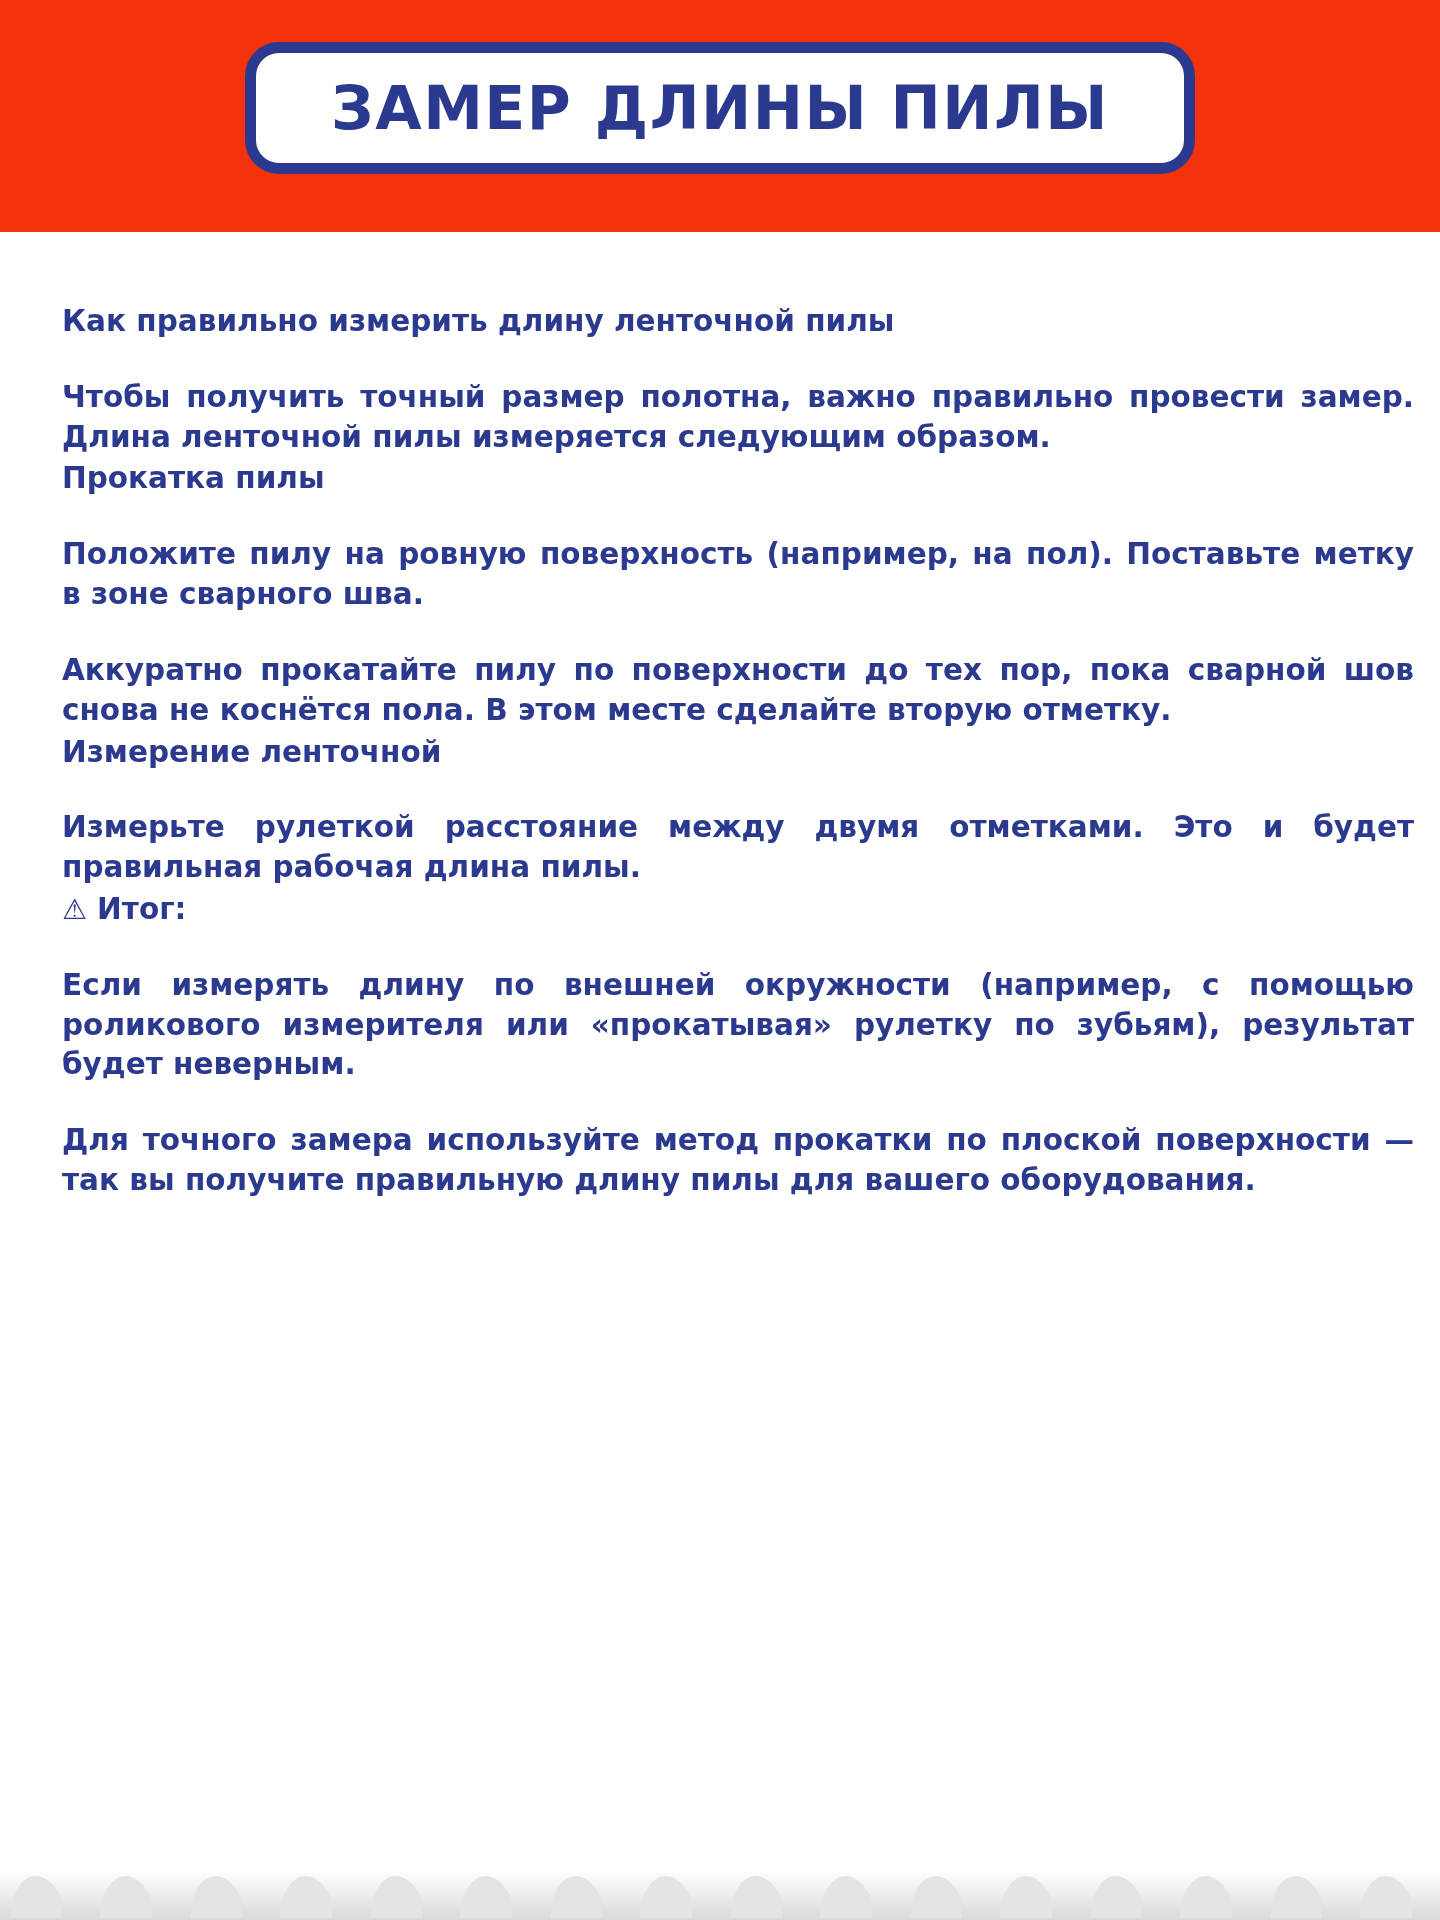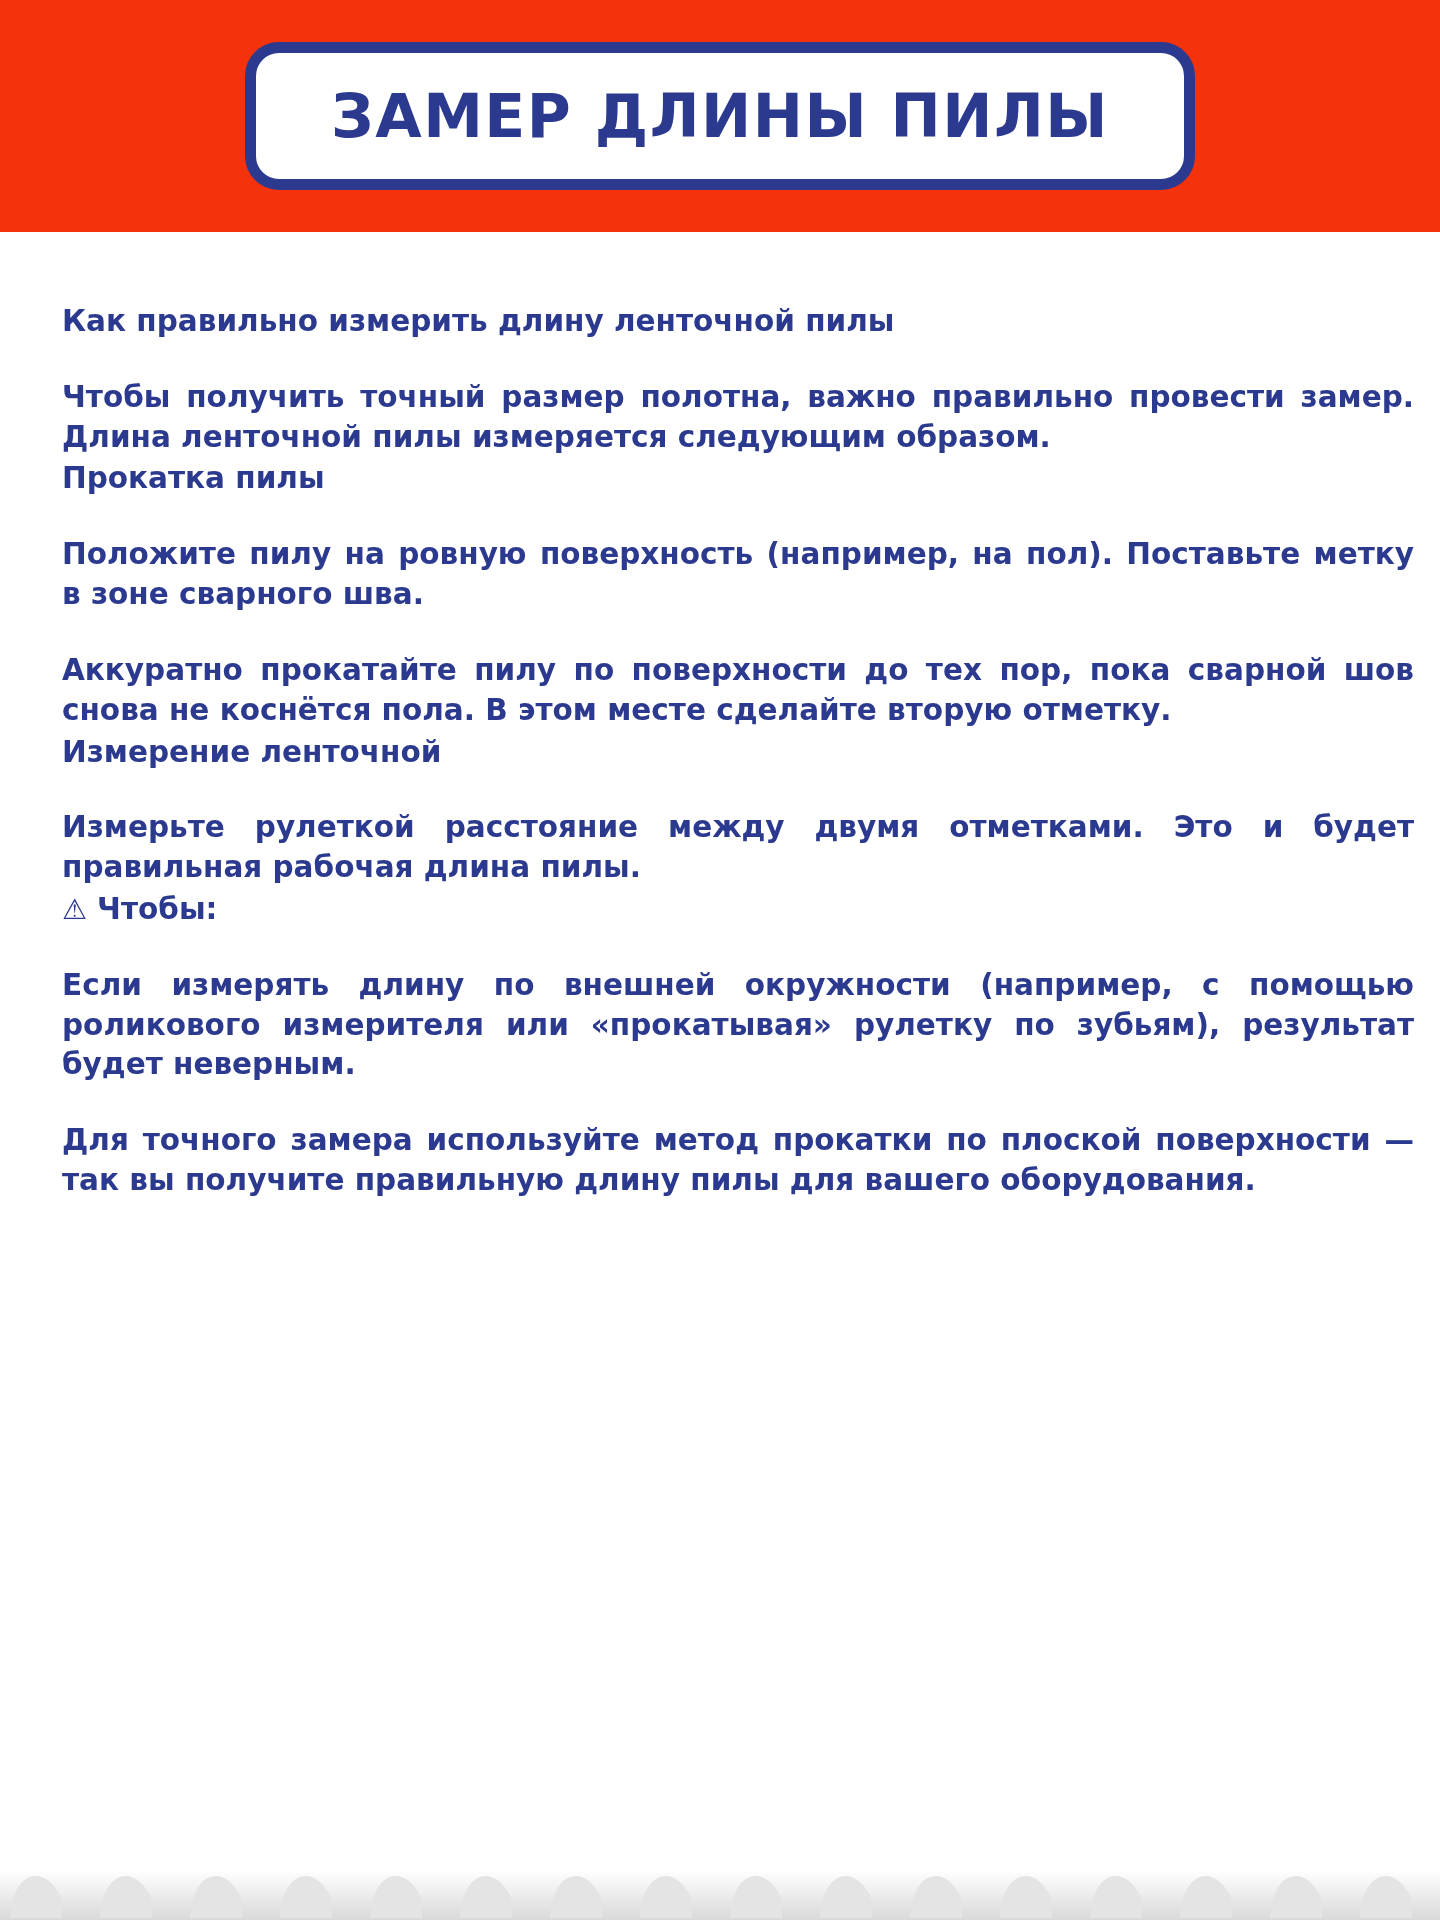--- a/index.html
+++ b/index.html
@@ -31,21 +31,21 @@
     background: #f4330c;
     flex: 0 0 auto;
   }
 
   .title-plate {
     position: absolute;
     left: 50%;
     transform: translateX(-50%);
     top: 42px;
     width: 950px;
-    height: 148px;
+    height: 132px;
     background: #ffffff;
     border: 11px solid #2b3a8f;
     border-radius: 34px;
     display: flex;
     align-items: center;
     justify-content: center;
     box-sizing: border-box;
   }
 
   .title-plate .title-text {
@@ -136,21 +136,21 @@
     <p class="para plain">Прокатка пилы</p>
 
     <p class="para justify">Положите пилу на ровную поверхность (например, на пол). Поставьте метку в зоне сварного шва.</p>
     <p class="para justify">Аккуратно прокатайте пилу по поверхности до тех пор, пока сварной шов снова не коснётся пола. В этом месте сделайте вторую отметку.</p>
 
     <p class="para plain">Измерение ленточной</p>
     <p class="para justify">Измерьте рулеткой расстояние между двумя отметками. Это и будет правильная рабочая длина пилы.</p>
 
     <div class="para plain warn-line">
       <span class="warn-icon">⚠</span>
-      <span>Чтобы:</span>
+      <span>Итог:</span>
     </div>
     <p class="para justify">Если измерять длину по внешней окружности (например, с помощью роликового измерителя или «прокатывая» рулетку по зубьям), результат будет неверным.</p>
 
     <p class="para justify">Для точного замера используйте метод прокатки по плоской поверхности — так вы получите правильную длину пилы для вашего оборудования.</p>
 
   </div>
 
   <div class="teeth">
     <svg viewBox="0 0 1440 120" preserveAspectRatio="none">
       <defs>

